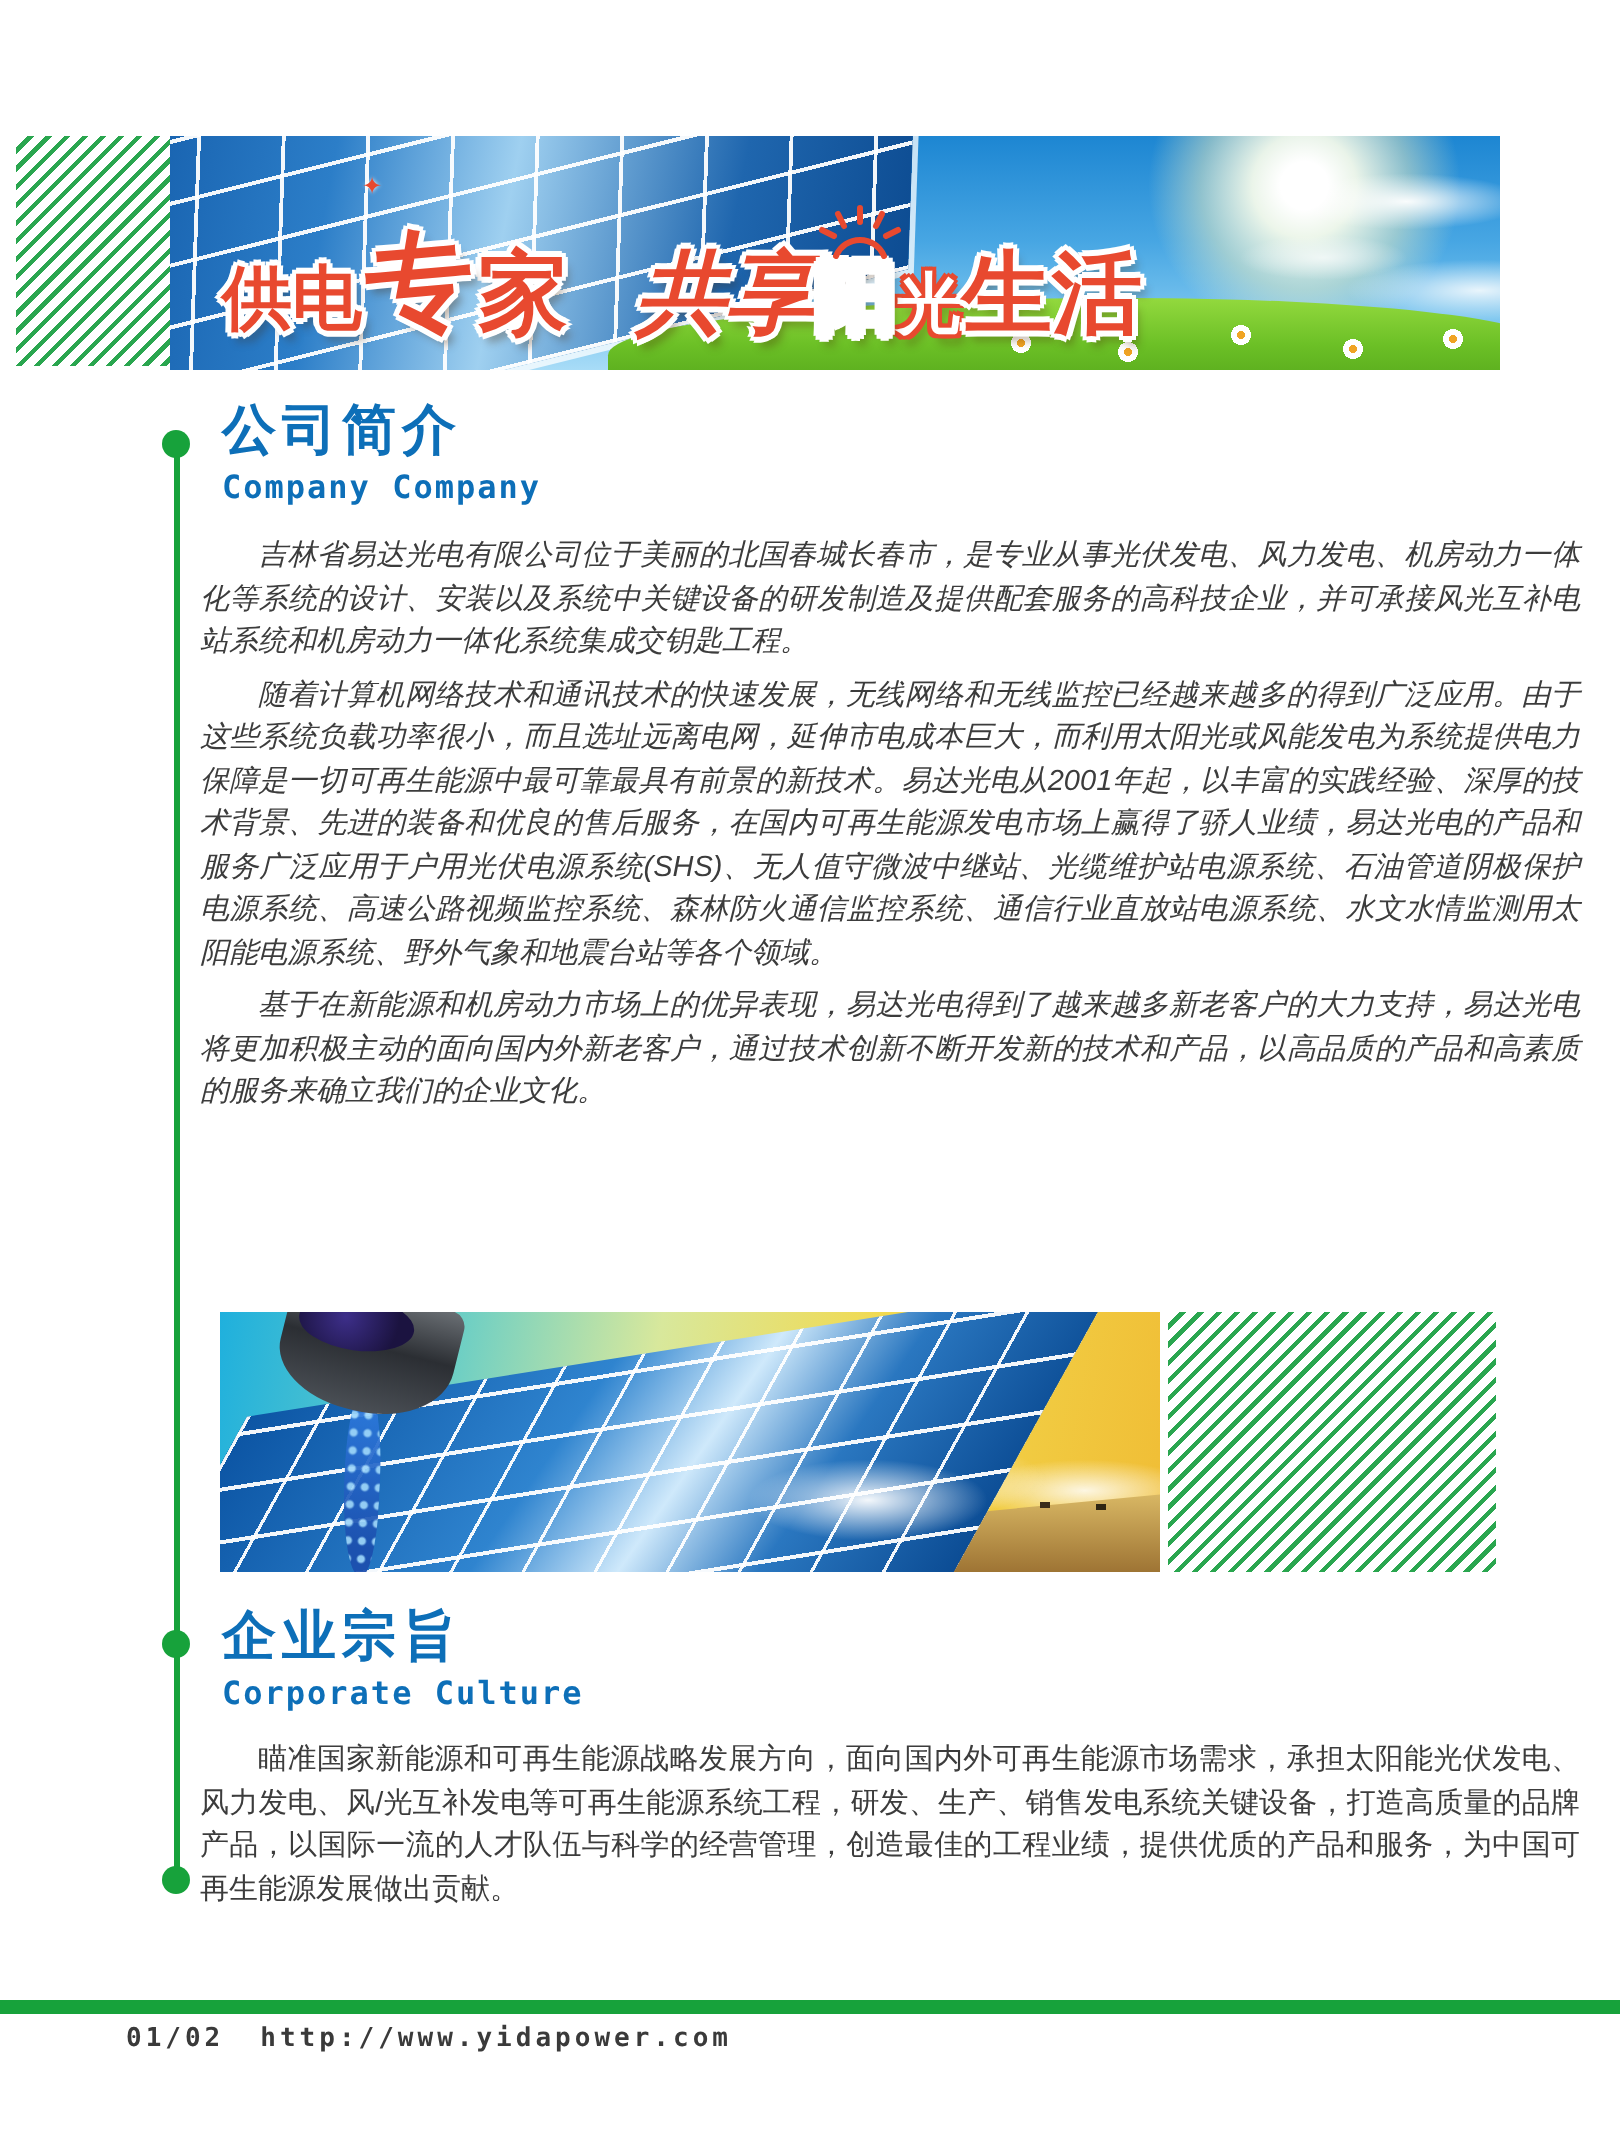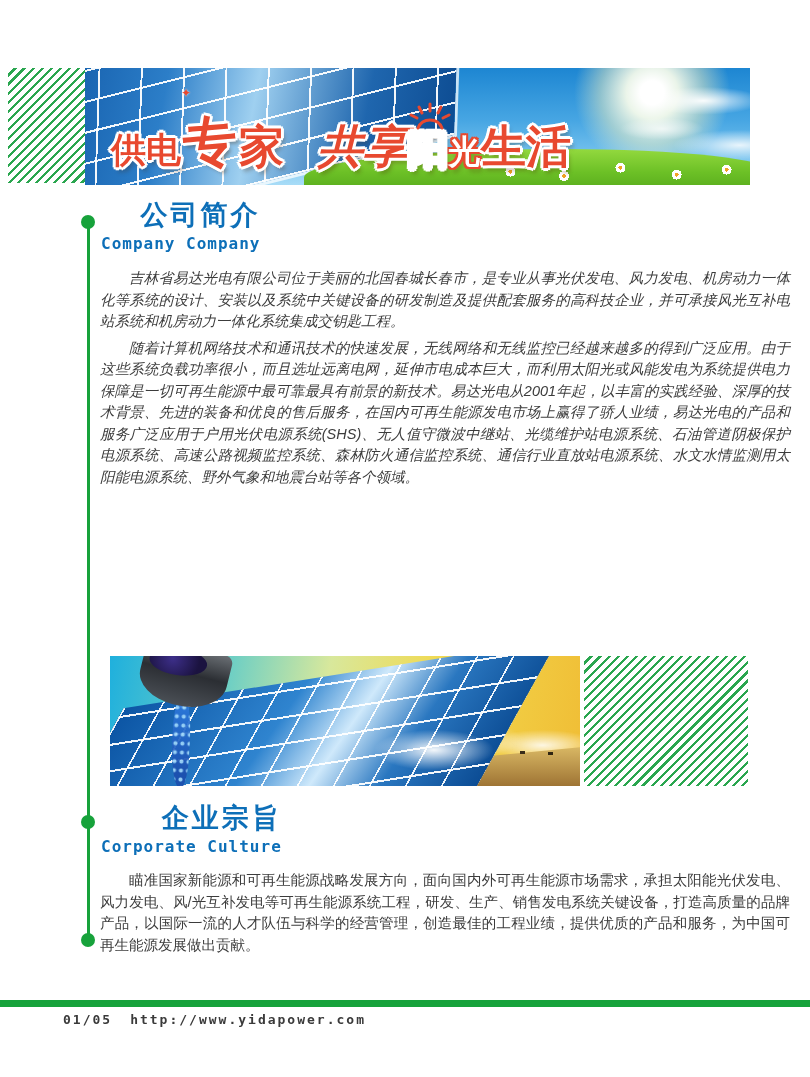--- a/index.html
+++ b/index.html
@@ -48,21 +48,21 @@
     text-shadow:0 0 2px #fff;}
 
   
   .vline{position:absolute;left:87px;top:222px;width:3px;height:718px;background:#17a23b;}
   .tdot{position:absolute;width:14px;height:14px;border-radius:50%;background:#17a23b;}
   .tdot1{left:81px;top:215px;}
   .tdot2{left:81px;top:815px;}
   .tdot3{left:81px;top:933px;}
 
   
-  .sec-header{position:absolute;left:101px;text-align:right;}
+  .sec-header{position:absolute;left:111px;}
   .sec1{top:200px;} .sec2{top:803px;}
   .sec-title{margin:0;font-size:27px;font-weight:700;color:#0d6fb8;letter-spacing:3px;line-height:1.15;}
   .sec-en{margin-top:3px;font-family:"DejaVu Sans Mono","Liberation Mono",monospace;font-weight:bold;
     font-size:16px;color:#0d6fb8;letter-spacing:1px;}
 
   
   .paras{position:absolute;left:100px;width:690px;font-size:14.5px;line-height:21.5px;color:#3c3c3c;
     text-align:justify;}
   .paras1{top:268px;font-style:italic;} .paras2{top:870px;}
   .paras p{margin:0 0 5px 0;text-indent:2em;}
@@ -146,20 +146,21 @@
   <div class="tdot tdot2"></div>
   <div class="tdot tdot3"></div>
 
   <div class="sec-header sec1">
     <h2 class="sec-title">公司简介</h2>
     <div class="sec-en">Company Company</div>
   </div>
   <div class="paras paras1">
     <p>吉林省易达光电有限公司位于美丽的北国春城长春市，是专业从事光伏发电、风力发电、机房动力一体化等系统的设计、安装以及系统中关键设备的研发制造及提供配套服务的高科技企业，并可承接风光互补电站系统和机房动力一体化系统集成交钥匙工程。</p>
     <p>随着计算机网络技术和通讯技术的快速发展，无线网络和无线监控已经越来越多的得到广泛应用。由于这些系统负载功率很小，而且选址远离电网，延伸市电成本巨大，而利用太阳光或风能发电为系统提供电力保障是一切可再生能源中最可靠最具有前景的新技术。易达光电从2001年起，以丰富的实践经验、深厚的技术背景、先进的装备和优良的售后服务，在国内可再生能源发电市场上赢得了骄人业绩，易达光电的产品和服务广泛应用于户用光伏电源系统(SHS)、无人值守微波中继站、光缆维护站电源系统、石油管道阴极保护电源系统、高速公路视频监控系统、森林防火通信监控系统、通信行业直放站电源系统、水文水情监测用太阳能电源系统、野外气象和地震台站等各个领域。</p>
+    <p>基于在新能源和机房动力市场上的优异表现，易达光电得到了越来越多新老客户的大力支持，易达光电将更加积极主动的面向国内外新老客户，通过技术创新不断开发新的技术和产品，以高品质的产品和高素质的服务来确立我们的企业文化。</p>
   </div>
 
   <div class="photo">
     <div class="pclouds"></div>
     <div class="field"></div>
     <div class="cows"></div>
     <div class="ppanels"></div>
     <div class="glint"></div>
     <div class="stream"></div>
     <div class="bucket"></div>
@@ -169,16 +170,16 @@
   <div class="sec-header sec2">
     <h2 class="sec-title">企业宗旨</h2>
     <div class="sec-en">Corporate Culture</div>
   </div>
   <div class="paras paras2">
     <p>瞄准国家新能源和可再生能源战略发展方向，面向国内外可再生能源市场需求，承担太阳能光伏发电、风力发电、风/光互补发电等可再生能源系统工程，研发、生产、销售发电系统关键设备，打造高质量的品牌产品，以国际一流的人才队伍与科学的经营管理，创造最佳的工程业绩，提供优质的产品和服务，为中国可再生能源发展做出贡献。</p>
   </div>
 
   <div class="footer-bar"></div>
   <div class="footer-text">
-    <span class="pg">01/05</span><span>http://www.yidapower.com</span>
+    <span class="pg">01/02</span><span>http://www.yidapower.com</span>
   </div>
 
 </div>
 
 </body></html>

